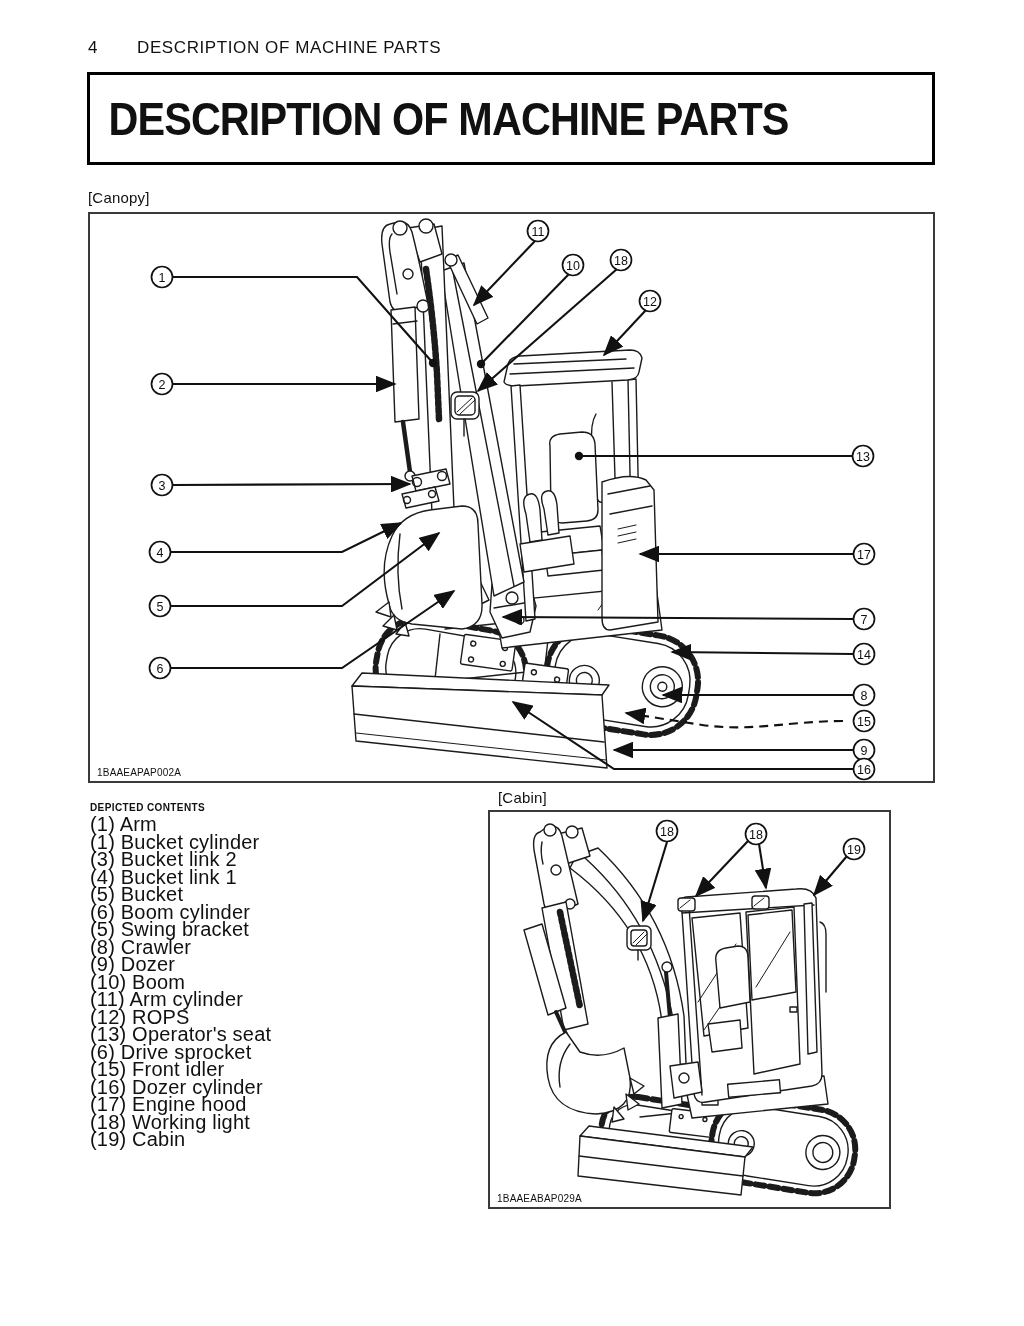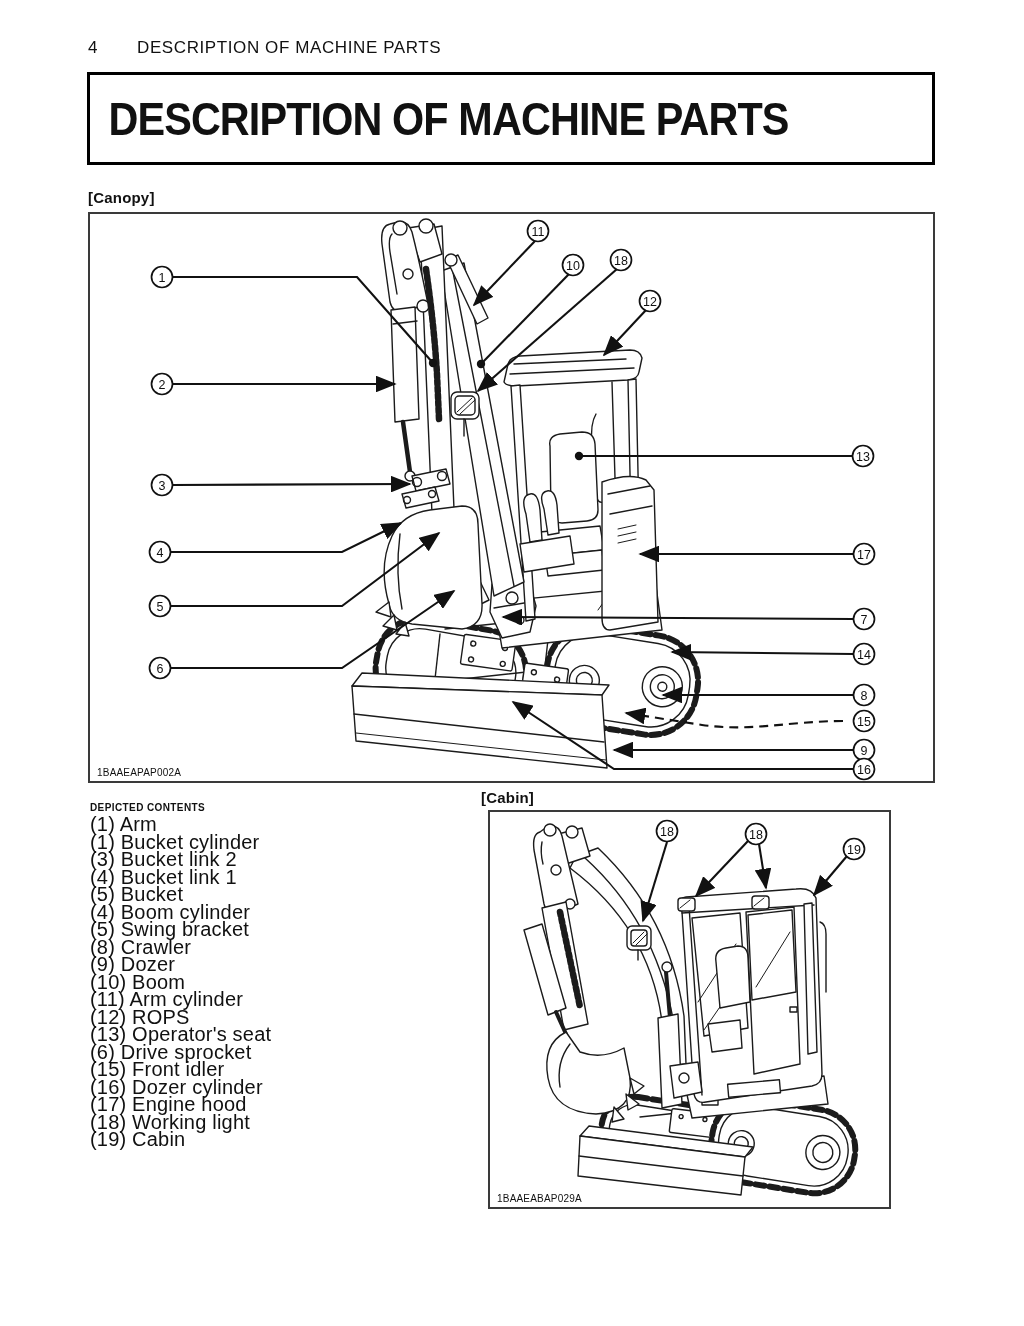--- a/index.html
+++ b/index.html
@@ -7,23 +7,23 @@
   #page{position:relative;width:1024px;height:1326px;background:#fff;overflow:hidden;}
 
   .hdr-num{position:absolute;left:88px;top:38px;font-size:17px;letter-spacing:.3px;}
   .hdr-title{position:absolute;left:137px;top:38px;font-size:17px;letter-spacing:.6px;}
 
   .banner{position:absolute;left:87px;top:72px;width:842px;height:87px;border:3px solid #000;
           display:flex;align-items:center;}
   .banner-text{font-size:47px;font-weight:bold;letter-spacing:-1px;white-space:nowrap;
                transform:scaleX(.88);transform-origin:0 50%;padding-left:21px;}
 
-  .sec-label{position:absolute;font-size:15px;font-weight:bold;letter-spacing:.2px;text-align:right;}
+  .sec-label{position:absolute;font-size:15px;font-weight:normal;letter-spacing:.2px;text-align:right;}
   #canopy-label{left:88px;top:189px;}
-  #cabin-label{left:481px;top:789px;}
+  #cabin-label{left:498px;top:789px;}
 
   .figbox{position:absolute;border:2px solid #3a3a3a;background:#fff;}
   #canopy-box{left:88px;top:212px;width:843px;height:567px;}
   #cabin-box{left:488px;top:810px;width:399px;height:395px;}
   .figbox svg{position:absolute;left:0;top:0;}
   .fig-code{position:absolute;left:7px;bottom:3px;font-size:10px;letter-spacing:.2px;}
 
   #contents{position:absolute;left:90px;top:790px;width:390px;}
   #contents .chead{font-size:10px;letter-spacing:.4px;margin:12px 0 3px 0;font-weight:bold;}
   #contents .citem{font-size:20px;line-height:17.5px;letter-spacing:.2px;}
@@ -304,21 +304,21 @@
   </div>
 
   <div id="contents">
     <div class="chead">DEPICTED CONTENTS</div>
     <div>
         <div class="citem">(1) Arm</div>
         <div class="citem">(1) Bucket cylinder</div>
         <div class="citem">(3) Bucket link 2</div>
         <div class="citem">(4) Bucket link 1</div>
         <div class="citem">(5) Bucket</div>
-        <div class="citem">(4) Boom cylinder</div>
+        <div class="citem">(6) Boom cylinder</div>
         <div class="citem">(5) Swing bracket</div>
         <div class="citem">(8) Crawler</div>
         <div class="citem">(9) Dozer</div>
         <div class="citem">(10) Boom</div>
         <div class="citem">(11) Arm cylinder</div>
         <div class="citem">(12) ROPS</div>
         <div class="citem">(13) Operator's seat</div>
         <div class="citem">(6) Drive sprocket</div>
         <div class="citem">(15) Front idler</div>
         <div class="citem">(16) Dozer cylinder</div>

